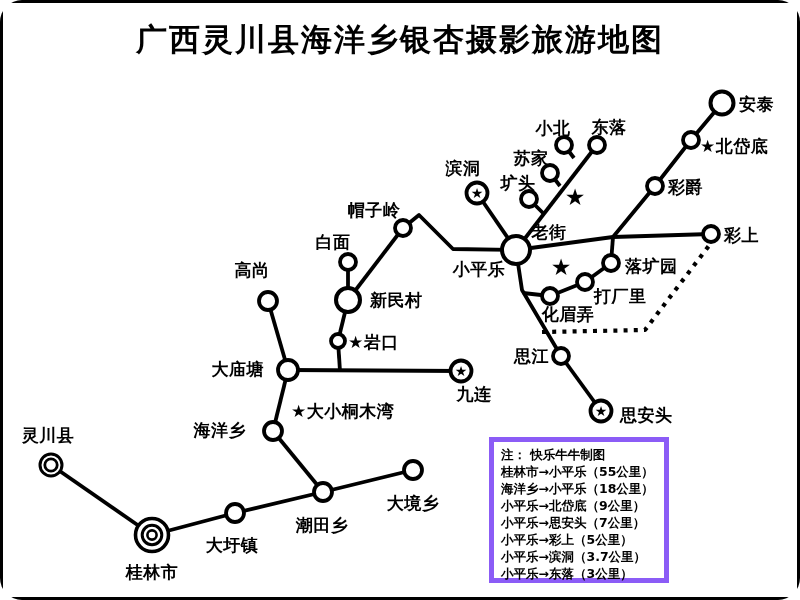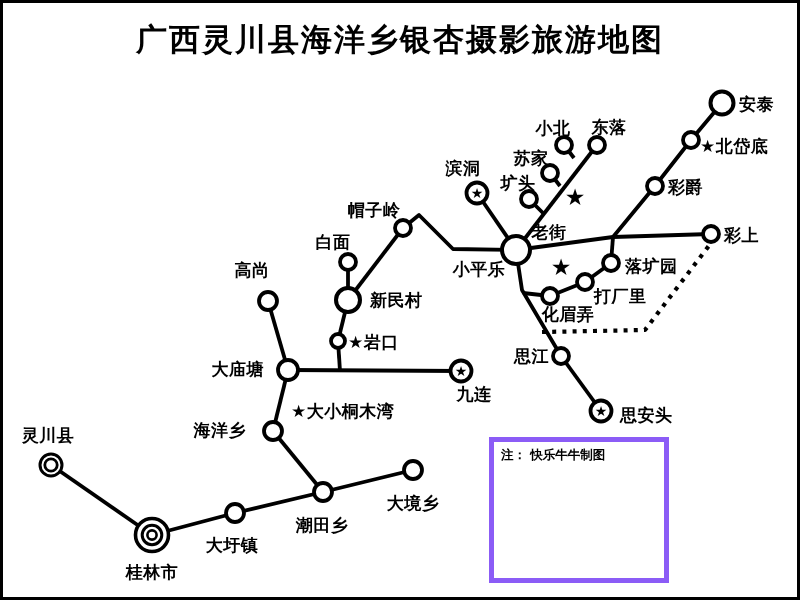--- a/index.html
+++ b/index.html
@@ -1,17 +1,17 @@
 <!DOCTYPE html>
 <html><head>
 <meta charset="utf-8">
 <style>
   html,body{margin:0;padding:0;background:#fff;}
   #stage{position:relative;width:800px;height:600px;background:#ffffff;overflow:hidden;
-         font-family:"DejaVu Sans","Liberation Sans",sans-serif;}
+         font-family:"DejaVu Sans","Liberation Sans",sans-serif;border-radius:22px;}
   #frame{position:absolute;inset:0;border:3px solid #000;box-sizing:border-box;pointer-events:none;}
   #title{position:absolute;top:19px;left:0;width:100%;text-align:center;
          font-size:31px;font-weight:bold;letter-spacing:2px;color:#000;}
   #map-svg{position:absolute;left:0;top:0;}
   #map-svg text{font-family:"DejaVu Sans","Liberation Sans",sans-serif;font-weight:bold;fill:#000;}
   #legend{position:absolute;left:489px;top:437px;width:180px;height:146px;
           border:5px solid #8b5cf6;box-sizing:border-box;background:#fff;
           padding:4px 0 0 7px;font-size:12.5px;font-weight:bold;line-height:17px;
           color:#000;white-space:nowrap;}
 </style>
@@ -166,15 +166,24 @@
       <text x="625" y="272" text-anchor="start" font-size="17" letter-spacing="0.5">落圹园</text>
       <text x="594" y="302" text-anchor="start" font-size="17" letter-spacing="0.5">打厂里</text>
       <text x="568" y="320" text-anchor="middle" font-size="17" letter-spacing="0.5">化眉弄</text>
       <text x="549" y="362" text-anchor="end" font-size="17" letter-spacing="0.5">思江</text>
       <text x="620" y="421" text-anchor="start" font-size="17" letter-spacing="0.5">思安头</text>
       <text x="474" y="400" text-anchor="middle" font-size="17" letter-spacing="0.5">九连</text>
       <text x="291" y="417" text-anchor="start" font-size="17" letter-spacing="0.5">★大小桐木湾</text>
     </svg>
   <div id="legend">
     <div>注： 快乐牛牛制图</div>
+    <div id="legend-lines">
+        <div>桂林市→小平乐（55公里）</div>
+        <div>海洋乡→小平乐（18公里）</div>
+        <div>小平乐→北岱底（9公里）</div>
+        <div>小平乐→思安头（7公里）</div>
+        <div>小平乐→彩上（5公里）</div>
+        <div>小平乐→滨洞（3.7公里）</div>
+        <div>小平乐→东落（3公里）</div>
+      </div>
   </div>
   <div id="frame"></div>
 </div>
 
 </body></html>

